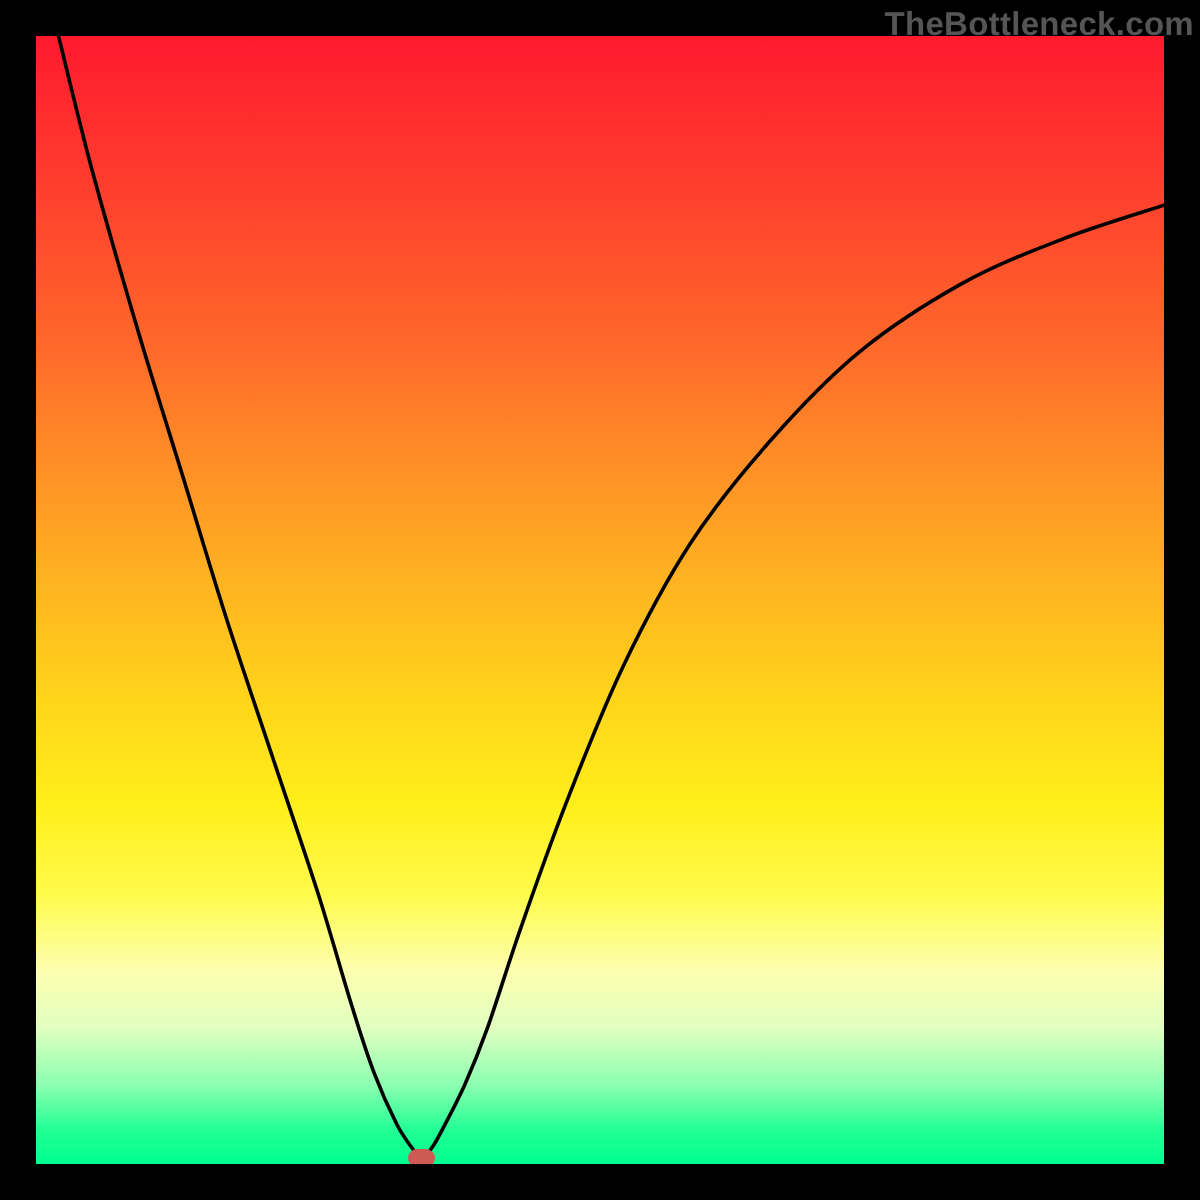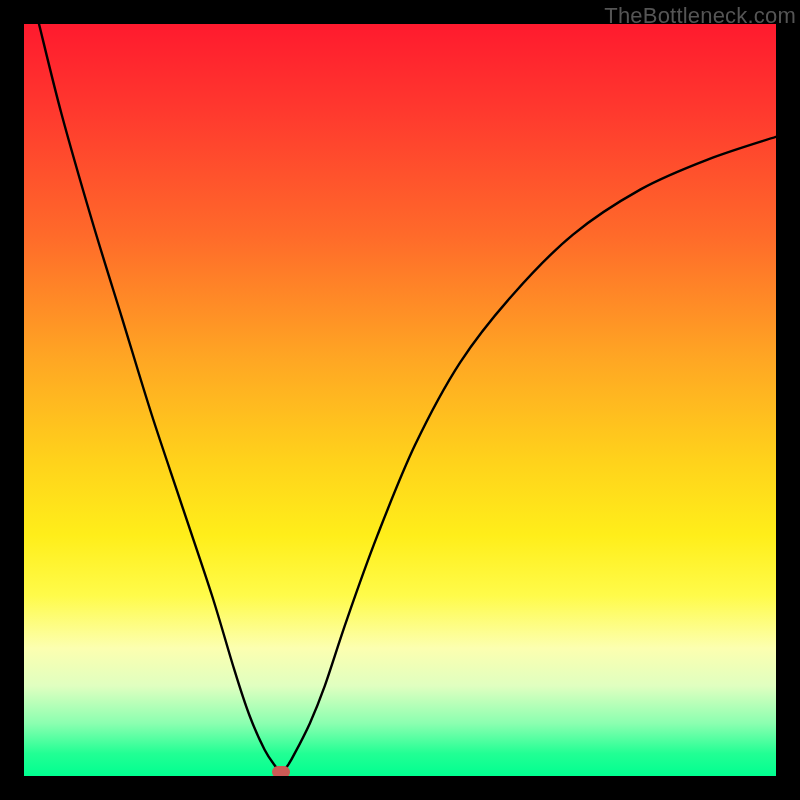--- a/index.html
+++ b/index.html
@@ -49,21 +49,21 @@
   .curve-svg {
     position: absolute;
     inset: 0;
   }
   .watermark {
     position: absolute;
     top: 3px;
     right: 4px;
     color: #555;
     font-size: 22px;
-    font-weight: 400;
+    font-weight: 700;
     letter-spacing: 0.2px;
     user-select: none;
   }
   .marker {
     position: absolute;
     width: 18px;
     height: 12px;
     background: #cc5a55;
     border-radius: 6px;
   }

